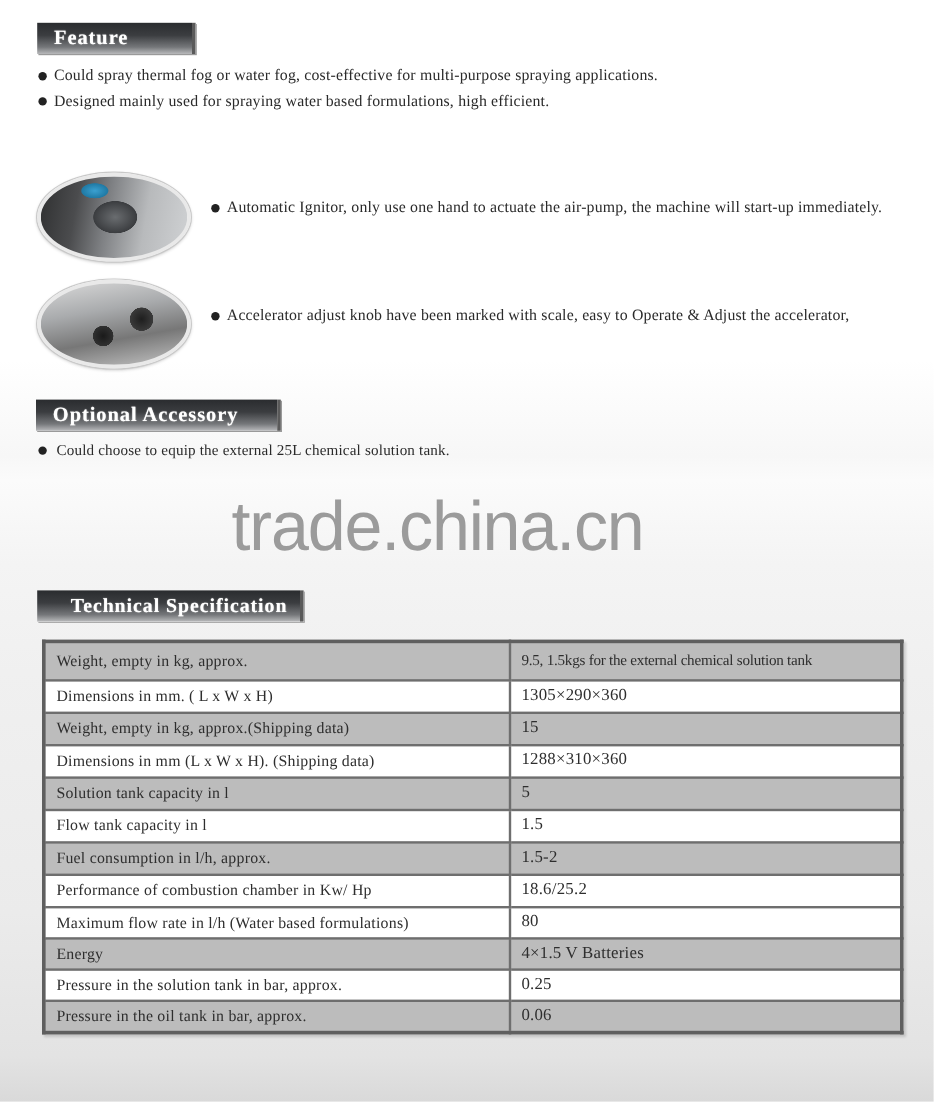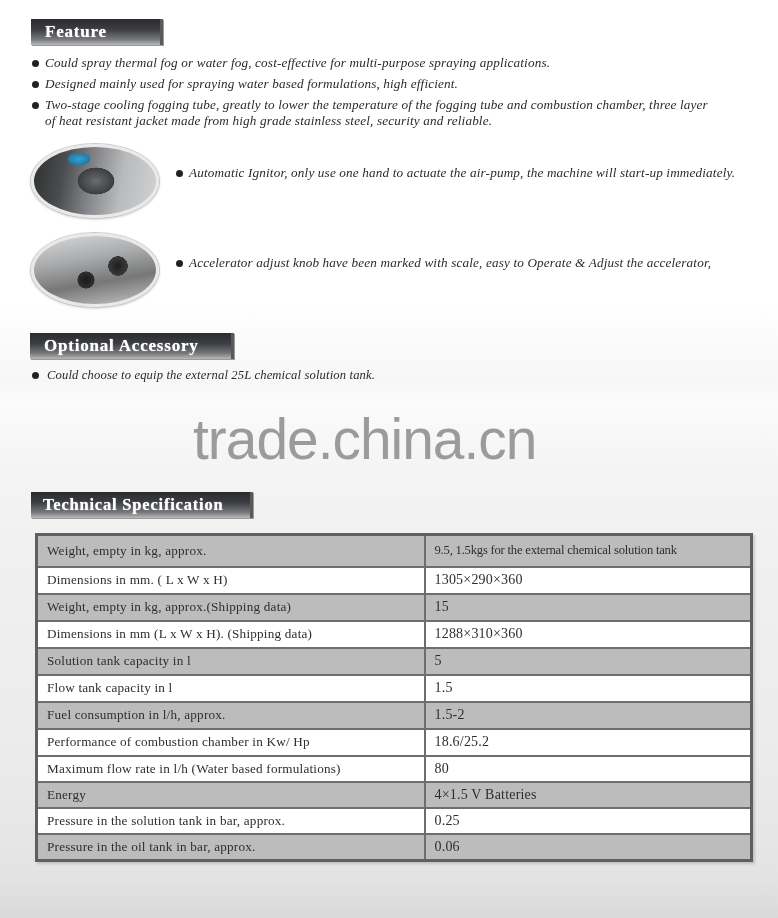--- a/index.html
+++ b/index.html
@@ -30,21 +30,20 @@
       text-shadow: 0 0 1px #ddd;
     }
     ul.bullets { list-style: none; position: absolute; }
     ul.bullets li {
       position: relative;
       font-size: 13.2px;
       line-height: 16px;
       padding-left: 14px;
       letter-spacing: 0.15px;
       color: #2a2a2a;
-      font-style: italic;
     }
     ul.bullets li .dot {
       position: absolute; left: 1px; top: 5px;
       width: 7px; height: 7px; border-radius: 50%;
       background: #222;
     }
     .photo {
       position: absolute;
       width: 128px; height: 74px;
       border-radius: 50%;
@@ -107,24 +106,20 @@
 
 <ul class="bullets" style="left:31px; top:55px; width:700px;">
   <li style="margin-bottom:5px;">
     <span class="dot"></span>
     <span>Could spray thermal fog or water fog, cost-effective for multi-purpose spraying applications.</span>
   </li>
   <li style="margin-bottom:5px;">
     <span class="dot"></span>
     <span>Designed mainly used for spraying water based formulations, high efficient.</span>
   </li>
-  <li style="width:690px;">
-    <span class="dot"></span>
-    <span>Two-stage cooling fogging tube, greatly to lower the temperature of the fogging tube and combustion chamber, three layer of heat resistant jacket made from high grade stainless steel, security and reliable.</span>
-  </li>
 </ul>
 
 <div class="photo photo-1" style="left:31px; top:144px;"></div>
 <ul class="bullets" style="left:175px; top:165px; width:565px;">
   <li>
     <span class="dot"></span>
     <span>Automatic Ignitor, only use one hand to actuate the air-pump, the machine will start-up immediately.</span>
   </li>
 </ul>
 
@@ -142,21 +137,21 @@
 
 <ul class="bullets" style="left:31px; top:367px; width:700px;">
   <li style="font-size:12.6px; padding-left:16px;">
     <span class="dot"></span>
     <span>Could choose to equip the external 25L chemical solution tank.</span>
   </li>
 </ul>
 
 <div class="watermark">trade.china.cn</div>
 
-<div class="section-header" style="left:31px; top:492px; width:222px; font-size:16.5px; padding-left:12px;">
+<div class="section-header" style="left:31px; top:492px; width:222px; font-size:16.5px; padding-left:28px;">
   <span>Technical Specification</span>
 </div>
 
 <table class="spec-table">
   <tbody>
     <tr class="shade" style="height:32px;">
       <td class="lbl">Weight, empty in kg, approx.</td>
       <td class="val narrow">9.5, 1.5kgs for the external chemical solution tank</td>
     </tr>
     <tr class="plain" style="height:27px;">

